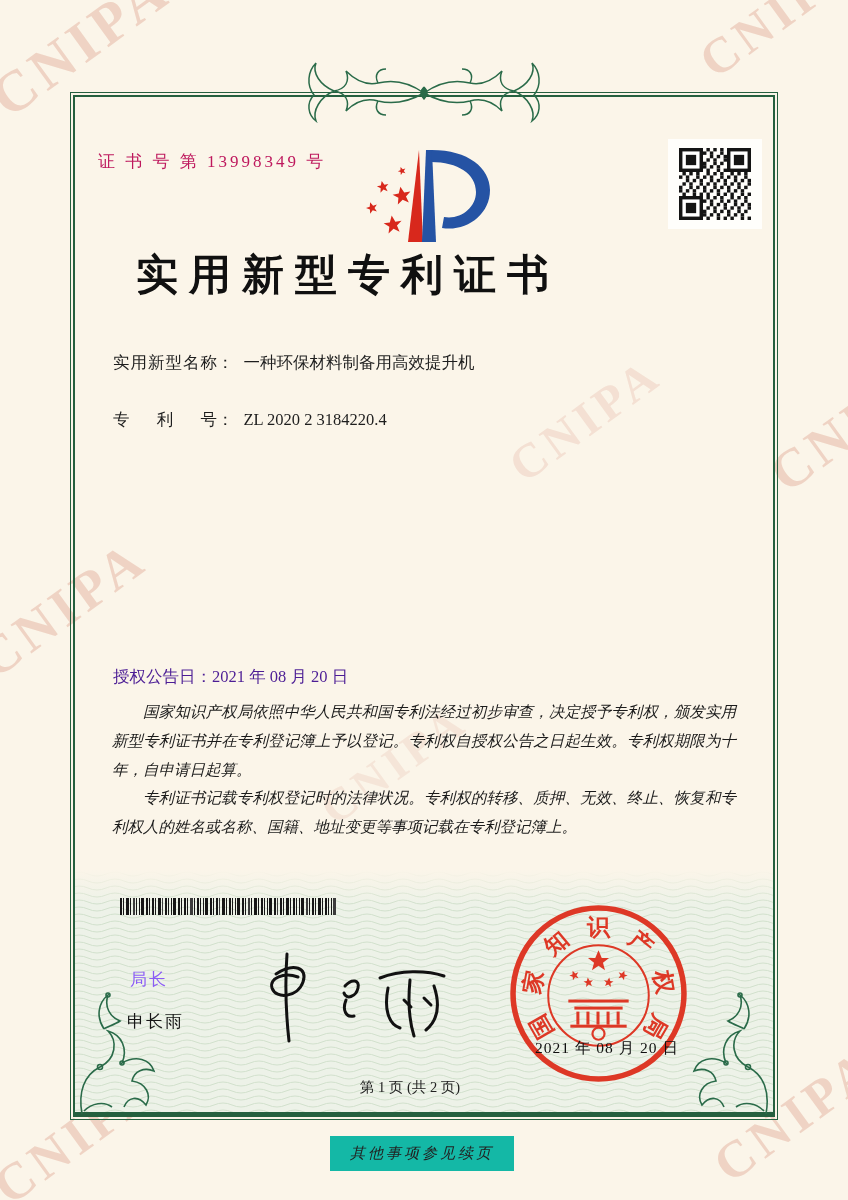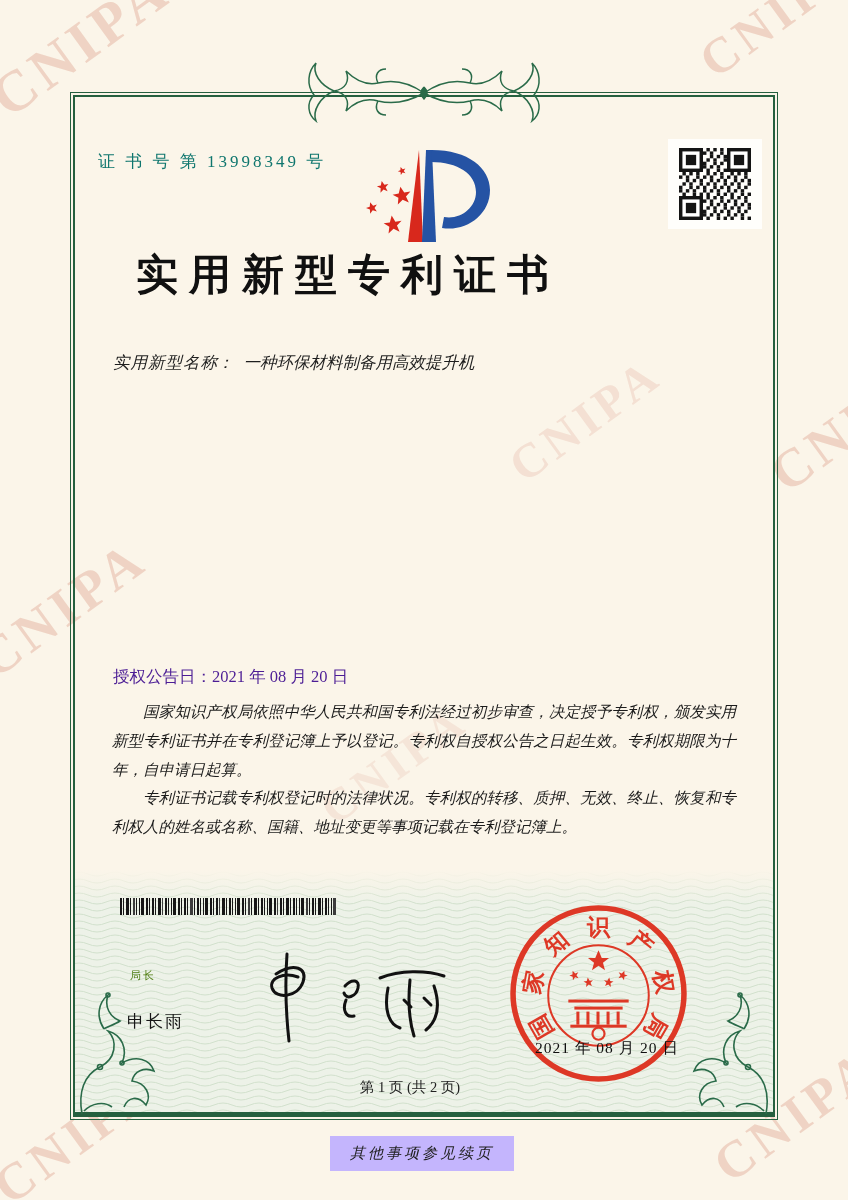--- a/index.html
+++ b/index.html
@@ -23,44 +23,44 @@
   
   .frame-outer{position:absolute;left:70px;top:92px;width:706px;height:1026px;
       border:1.5px solid #25603f;}
   .frame-inner{position:absolute;left:2px;top:2px;right:2px;bottom:2px;
       border:2.5px solid #25603f;border-bottom-width:5px;}
 
   .wave-zone{position:absolute;left:74px;top:870px;width:700px;height:244px;background:#edf2e8;}
   .wave-fade{position:absolute;left:74px;top:870px;width:700px;height:34px;
       background:linear-gradient(#fbf5e9,rgba(251,245,233,0));}
 
-  .cert-no{left:98px;top:150px;font-size:17px;letter-spacing:3px;color:#0f766e;}
+  .cert-no{left:98px;top:150px;font-size:17px;letter-spacing:3px;color:#be185d;}
   .qr-wrap{left:668px;top:139px;width:94px;height:90px;background:#fffefb;
       display:flex;align-items:center;justify-content:center;}
   .title{left:0;top:247px;width:696px;text-align:center;font-size:42px;font-weight:bold;
       letter-spacing:11px;color:#101010;}
 
   .fields{left:113px;top:352px;width:600px;}
-  .frow{height:26px;margin-bottom:31px;font-size:16.5px;color:#1e1e1e;white-space:nowrap;font-style:italic;}
+  .frow{height:26px;margin-bottom:31px;font-size:16.5px;color:#1e1e1e;white-space:nowrap;}
   .flabel{display:inline-block;width:6.3em;text-align:justify;text-align-last:justify;
       vertical-align:top;}
   .fcolon{margin-right:10px;}
   .grant-row{left:113px;top:666px;width:640px;font-size:16.5px;color:#4c1d95;white-space:nowrap;}
   .grant-right{position:absolute;left:327px;top:0;}
 
   .body-text{left:112px;top:698px;width:624px;font-size:15.5px;line-height:1.86;
       color:#1b1b1b;text-align:justify;font-style:italic;}
   .body-text p{margin:0;text-indent:2em;}
 
-  .sig-title{left:130px;top:968px;font-size:11px;color:#4d7c0f;letter-spacing:2px;}
+  .sig-title{left:130px;top:968px;font-size:17px;color:#8b5cf6;letter-spacing:2px;}
   .sig-name{left:127px;top:1010px;font-size:17px;color:#161616;letter-spacing:2px;font-family:Liberation Serif, serif;}
   .seal-date{left:518px;top:1038px;width:178px;text-align:center;font-size:15.5px;
       color:#101010;letter-spacing:1px;z-index:6;}
   .page-no{left:0;top:1078px;width:820px;text-align:center;font-size:14.5px;color:#222;}
-  .continuation{left:330px;top:1136px;background:#c4b5fd;padding:8px 20px;font-size:15px;
+  .continuation{left:330px;top:1136px;background:#14b8a6;padding:8px 20px;font-size:15px;
       color:#222;letter-spacing:3px;font-style:italic;}
   .seal-svg{left:508px;top:903px;z-index:5;opacity:0.93;}
   svg{display:block;}
 </style>
 </head>
 <body>
 
 <svg width="0" height="0" style="position:absolute" aria-hidden="true">
   <defs>
     <path id="star5" d="M0,-10 L2.94,-3.09 L9.51,-3.09 L4.05,1.18 L5.88,8.09 L0,4 L-5.88,8.09 L-4.05,1.18 L-9.51,-3.09 L-2.94,-3.09 Z"></path>
@@ -274,20 +274,23 @@
       <rect x="6.8" y="54.4" width="10.2" height="10.2"></rect>
     </svg>
 </div>
 
 <div class="abs title">实用新型专利证书</div>
 
 <div class="abs fields">
   <div class="frow">
     <span class="flabel">实用新型名称</span><span class="fcolon">：</span><span>一种环保材料制备用高效提升机</span>
   </div>
+  <div class="frow">
+    <span class="flabel">专利号</span><span class="fcolon">：</span><span>ZL 2020 2 3184220.4</span>
+  </div>
 </div>
 
 <div class="abs grant-row">
   <span>
     <span>授权公告日</span><span>：</span><span>2021 年 08 月 20 日</span>
   </span>
 </div>
 
 <div class="abs body-text">
   <p>国家知识产权局依照中华人民共和国专利法经过初步审查，决定授予专利权，颁发实用新型专利证书并在专利登记簿上予以登记。专利权自授权公告之日起生效。专利权期限为十年，自申请日起算。</p>

